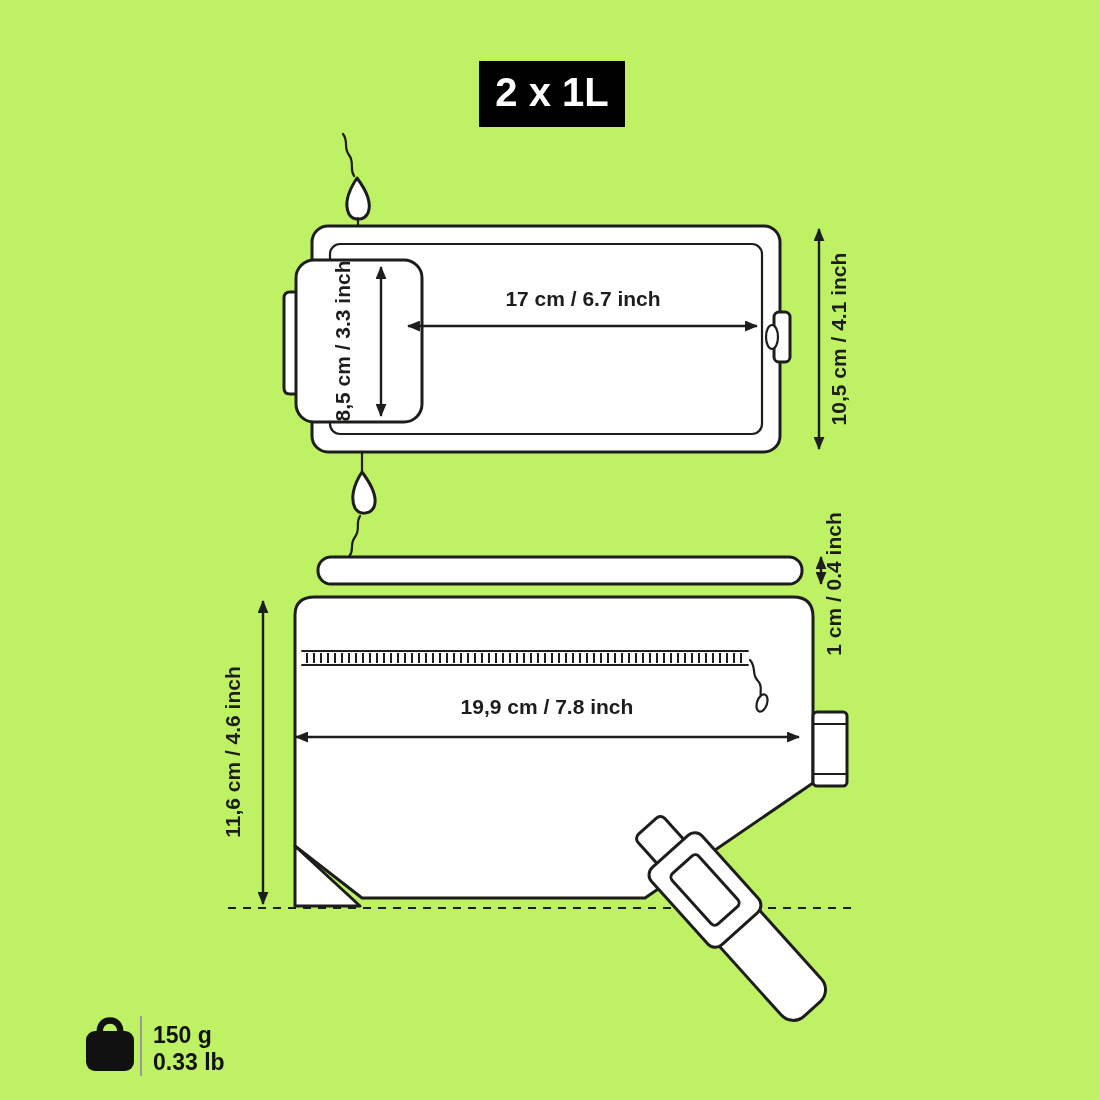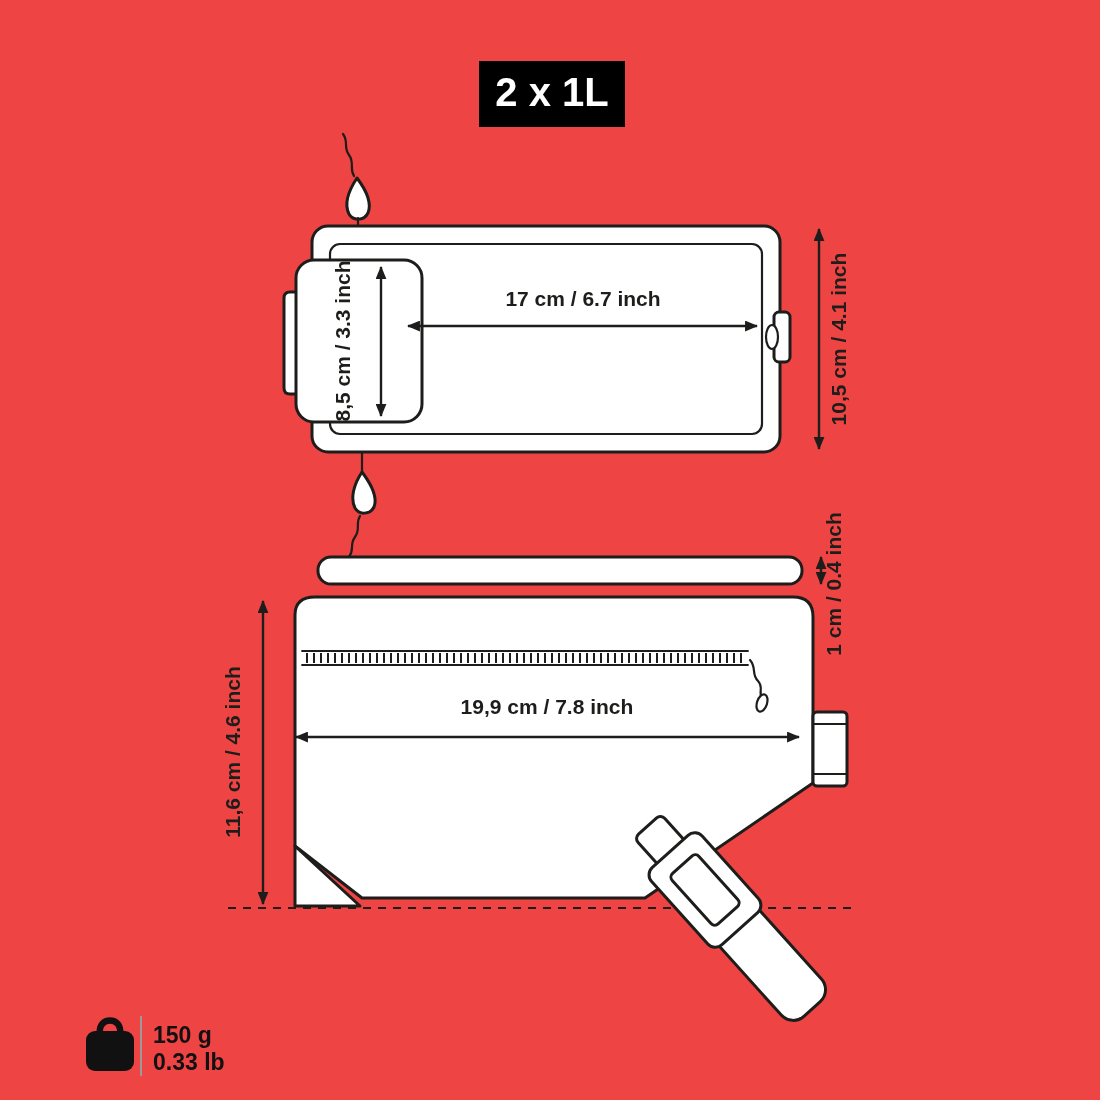--- a/index.html
+++ b/index.html
@@ -1,17 +1,17 @@
 <!DOCTYPE html>
 <html><head>
 <meta charset="utf-8">
 <style>
   html,body{margin:0;padding:0;background:#ffffff;}
   .canvas{
-    position:relative;width:1100px;height:1100px;background:#ef4444;
+    position:relative;width:1100px;height:1100px;background:#bef264;
     font-family:"Liberation Sans",sans-serif;overflow:hidden;
   }
   svg{display:block;}
   .outline{fill:#ffffff;stroke:#1d1d1b;stroke-width:3;stroke-linejoin:round;stroke-linecap:round;}
   .line{fill:none;stroke:#1d1d1b;stroke-width:3;stroke-linejoin:round;stroke-linecap:round;}
   .thin{stroke-width:2.2;}
   .hair{stroke-width:1.8;}
   .dim{stroke:#1d1d1b;stroke-width:2.4;fill:none;}
   .dash{stroke:#1d1d1b;stroke-width:2;stroke-dasharray:8 7;fill:none;}
   .dim-label{font-family:"Liberation Sans",sans-serif;font-weight:bold;font-size:21px;fill:#1d1d1b;}

